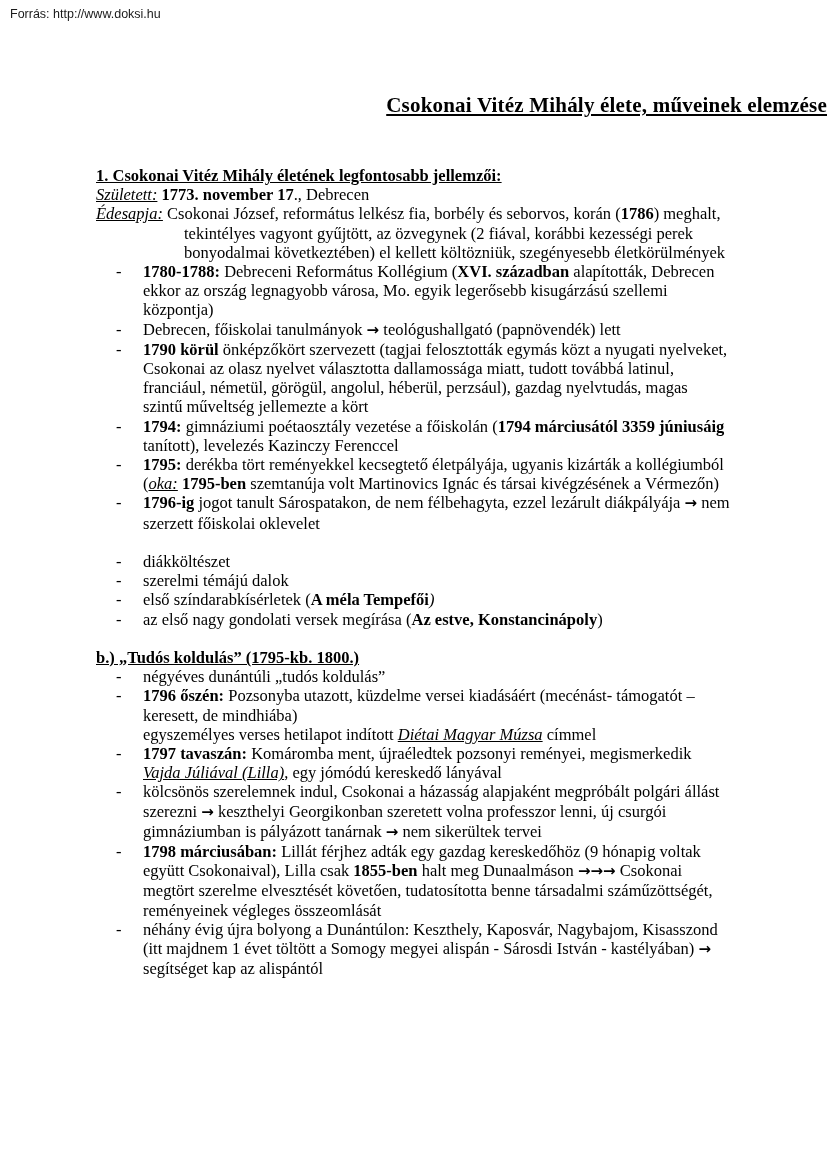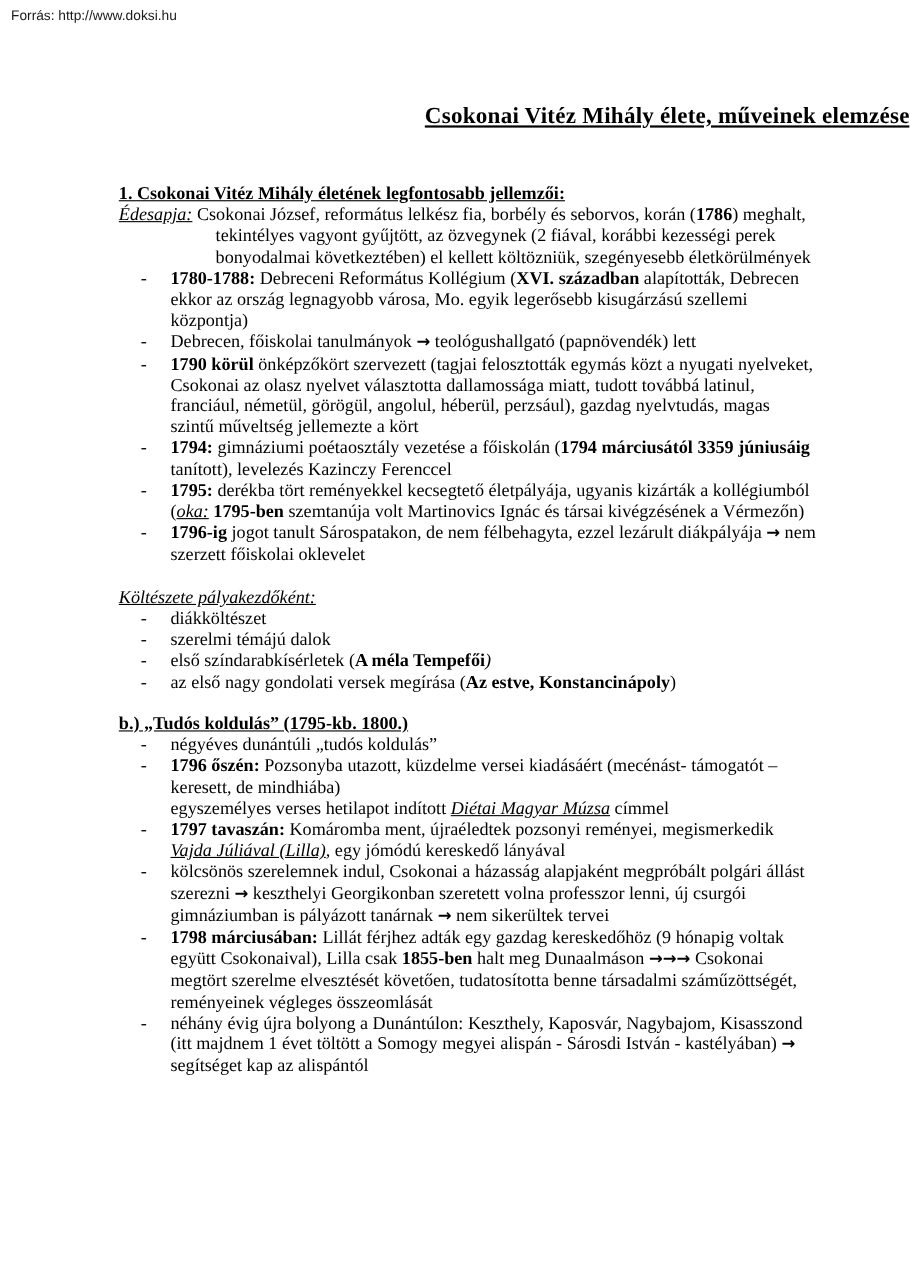--- a/index.html
+++ b/index.html
@@ -27,21 +27,21 @@
     top: 93px;
     margin: 0;
     text-align: right;
     font-size: 21px;
     font-weight: bold;
     text-decoration: underline;
     letter-spacing: 0.2px;
   }
   .content {
     position: absolute;
-    left: 108px;
+    left: 96px;
     top: 166px;
     width: 634px;
     font-size: 16.5px;
     line-height: 19.2px;
   }
   .line { min-height: 19.2px; }
   .gap  { height: 19.2px; }
   .bullet { position: relative; padding-left: 47px; }
   .bullet .marker { position: absolute; left: 20px; top: 0; }
   .cont { padding-left: 47px; }
@@ -56,29 +56,29 @@
   }
 </style>
 </head>
 <body>
 
 <div class="page">
   <div class="source">Forrás: http://www.doksi.hu</div>
   <h1 class="title">Csokonai Vitéz Mihály élete, műveinek elemzése</h1>
   <div class="content">
       <div class="line heading"><span class="bu">1. Csokonai Vitéz Mihály életének legfontosabb jellemzői:</span></div>
+      <div class="line para" style="padding-left: 88px; text-indent: -88px;"><span class="iu">Született:</span><span class="b"> 1773. november 17</span><span>., Debrecen</span></div>
       <div class="line para" style="padding-left: 88px; text-indent: -88px;"><span class="iu">Édesapja:</span><span> Csokonai József, református lelkész fia, borbély és seborvos, korán (</span><span class="b">1786</span><span>) meghalt, tekintélyes vagyont gyűjtött, az özvegynek (2 fiával, korábbi kezességi perek bonyodalmai következtében) el kellett költözniük, szegényesebb életkörülmények</span></div>
       <div class="line bullet"><span class="marker">-</span><span class="b">1780-1788:</span><span> Debreceni Református Kollégium (</span><span class="b">XVI. században</span><span> alapították, Debrecen ekkor az ország legnagyobb városa, Mo. egyik legerősebb kisugárzású szellemi központja)</span></div>
       <div class="line bullet"><span class="marker">-</span><span>Debrecen, főiskolai tanulmányok <span class="arrow">→</span> teológushallgató (papnövendék) lett</span></div>
       <div class="line bullet"><span class="marker">-</span><span class="b">1790 körül</span><span> önképzőkört szervezett (tagjai felosztották egymás közt a nyugati nyelveket, Csokonai az olasz nyelvet választotta dallamossága miatt, tudott továbbá latinul, franciául, németül, görögül, angolul, héberül, perzsául), gazdag nyelvtudás, magas szintű műveltség jellemezte a kört</span></div>
       <div class="line bullet"><span class="marker">-</span><span class="b">1794:</span><span> gimnáziumi poétaosztály vezetése a főiskolán (</span><span class="b">1794 márciusától 3359 júniusáig</span><span> tanított), levelezés Kazinczy Ferenccel</span></div>
       <div class="line bullet"><span class="marker">-</span><span class="b">1795:</span><span> derékba tört reményekkel kecsegtető életpályája, ugyanis kizárták a kollégiumból (</span><span class="iu">oka:</span><span class="b"> 1795-ben</span><span> szemtanúja volt Martinovics Ignác és társai kivégzésének a Vérmezőn)</span></div>
       <div class="line bullet"><span class="marker">-</span><span class="b">1796-ig</span><span> jogot tanult Sárospatakon, de nem félbehagyta, ezzel lezárult diákpályája <span class="arrow">→</span> nem szerzett főiskolai oklevelet</span></div>
       <div class="gap"></div>
-      <div class="line para"><span class="iu">Költészete pályakezdőként:</span></div>
       <div class="line bullet"><span class="marker">-</span><span>diákköltészet</span></div>
       <div class="line bullet"><span class="marker">-</span><span>szerelmi témájú dalok</span></div>
       <div class="line bullet"><span class="marker">-</span><span>első színdarabkísérletek (</span><span class="b">A méla Tempefői</span><span class="i">)</span></div>
       <div class="line bullet"><span class="marker">-</span><span>az első nagy gondolati versek megírása (</span><span class="b">Az estve, Konstancinápoly</span><span>)</span></div>
       <div class="gap"></div>
       <div class="line heading"><span class="bu">b.) „Tudós koldulás” (1795-kb. 1800.)</span></div>
       <div class="line bullet"><span class="marker">-</span><span>négyéves dunántúli „tudós koldulás”</span></div>
       <div class="line bullet"><span class="marker">-</span><span class="b">1796 őszén:</span><span> Pozsonyba utazott, küzdelme versei kiadásáért (mecénást- támogatót – keresett, de mindhiába)</span></div>
       <div class="line cont"><span>egyszemélyes verses hetilapot indított </span><span class="iu">Diétai Magyar Múzsa</span><span> címmel</span></div>
       <div class="line bullet"><span class="marker">-</span><span class="b">1797 tavaszán:</span><span> Komáromba ment, újraéledtek pozsonyi reményei, megismerkedik </span><span class="iu">Vajda Júliával (Lilla)</span><span>, egy jómódú kereskedő lányával</span></div>

